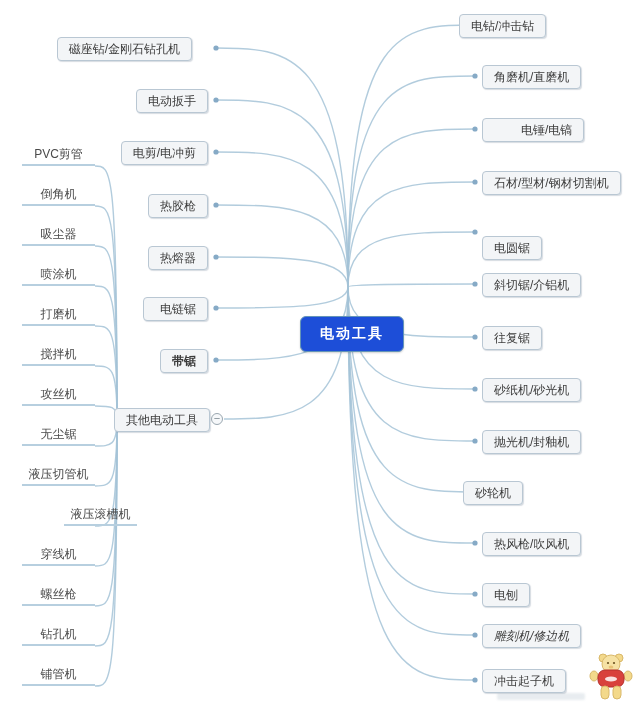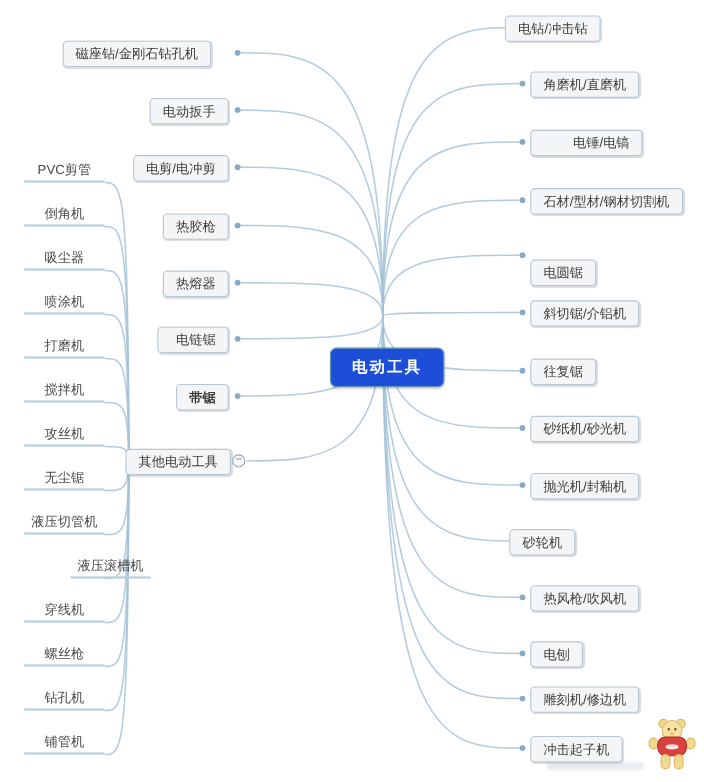--- a/index.html
+++ b/index.html
@@ -110,21 +110,21 @@
       <div class="node" style="left: 482px; top: 118px; padding-left: 38px;">电锤/电镐</div>
       <div class="node" style="left: 482px; top: 171px;">石材/型材/钢材切割机</div>
       <div class="node" style="left: 482px; top: 236px; text-align: center;">电圆锯</div>
       <div class="node" style="left: 482px; top: 273px;">斜切锯/介铝机</div>
       <div class="node" style="left: 482px; top: 326px;">往复锯</div>
       <div class="node" style="left: 482px; top: 378px;">砂纸机/砂光机</div>
       <div class="node" style="left: 482px; top: 430px;">抛光机/封釉机</div>
       <div class="node" style="left: 463px; top: 481px;">砂轮机</div>
       <div class="node" style="left: 482px; top: 532px;">热风枪/吹风机</div>
       <div class="node" style="left: 482px; top: 583px;">电刨</div>
-      <div class="node" style="left: 482px; top: 624px;">雕刻机/修边机</div>
+      <div class="node" style="left: 482px; top: 624px; font-style: italic;">雕刻机/修边机</div>
       <div class="node" style="left: 482px; top: 669px;">冲击起子机</div>
       <div class="node" style="right: 448px; top: 37px; text-align: right;">磁座钻/金刚石钻孔机</div>
       <div class="node" style="right: 432px; top: 89px;">电动扳手</div>
       <div class="node" style="right: 432px; top: 141px;">电剪/电冲剪</div>
       <div class="node" style="right: 432px; top: 194px;">热胶枪</div>
       <div class="node" style="right: 432px; top: 246px;">热熔器</div>
       <div class="node" style="right: 432px; top: 297px; padding-left: 16px;">电链锯</div>
       <div class="node" style="right: 432px; top: 349px; font-weight: bold;">带锯</div>
       <div class="node" style="right: 430px; top: 408px;">其他电动工具</div>
       <div class="minus" style="left: 211px; top: 413px;">−</div>

